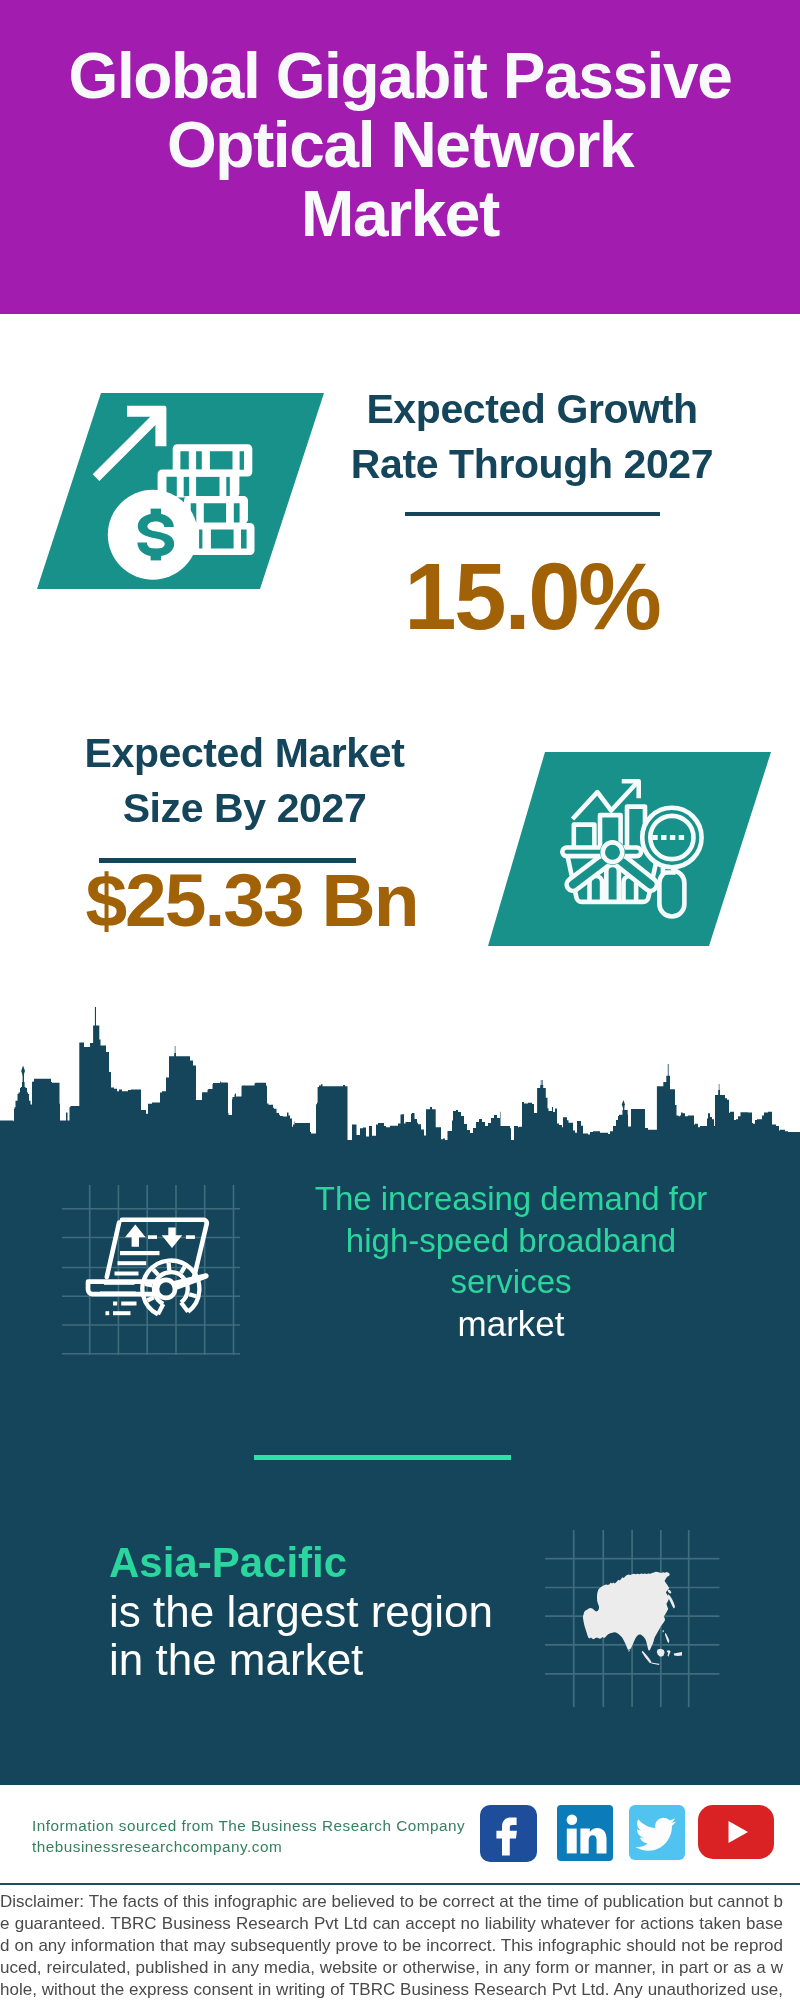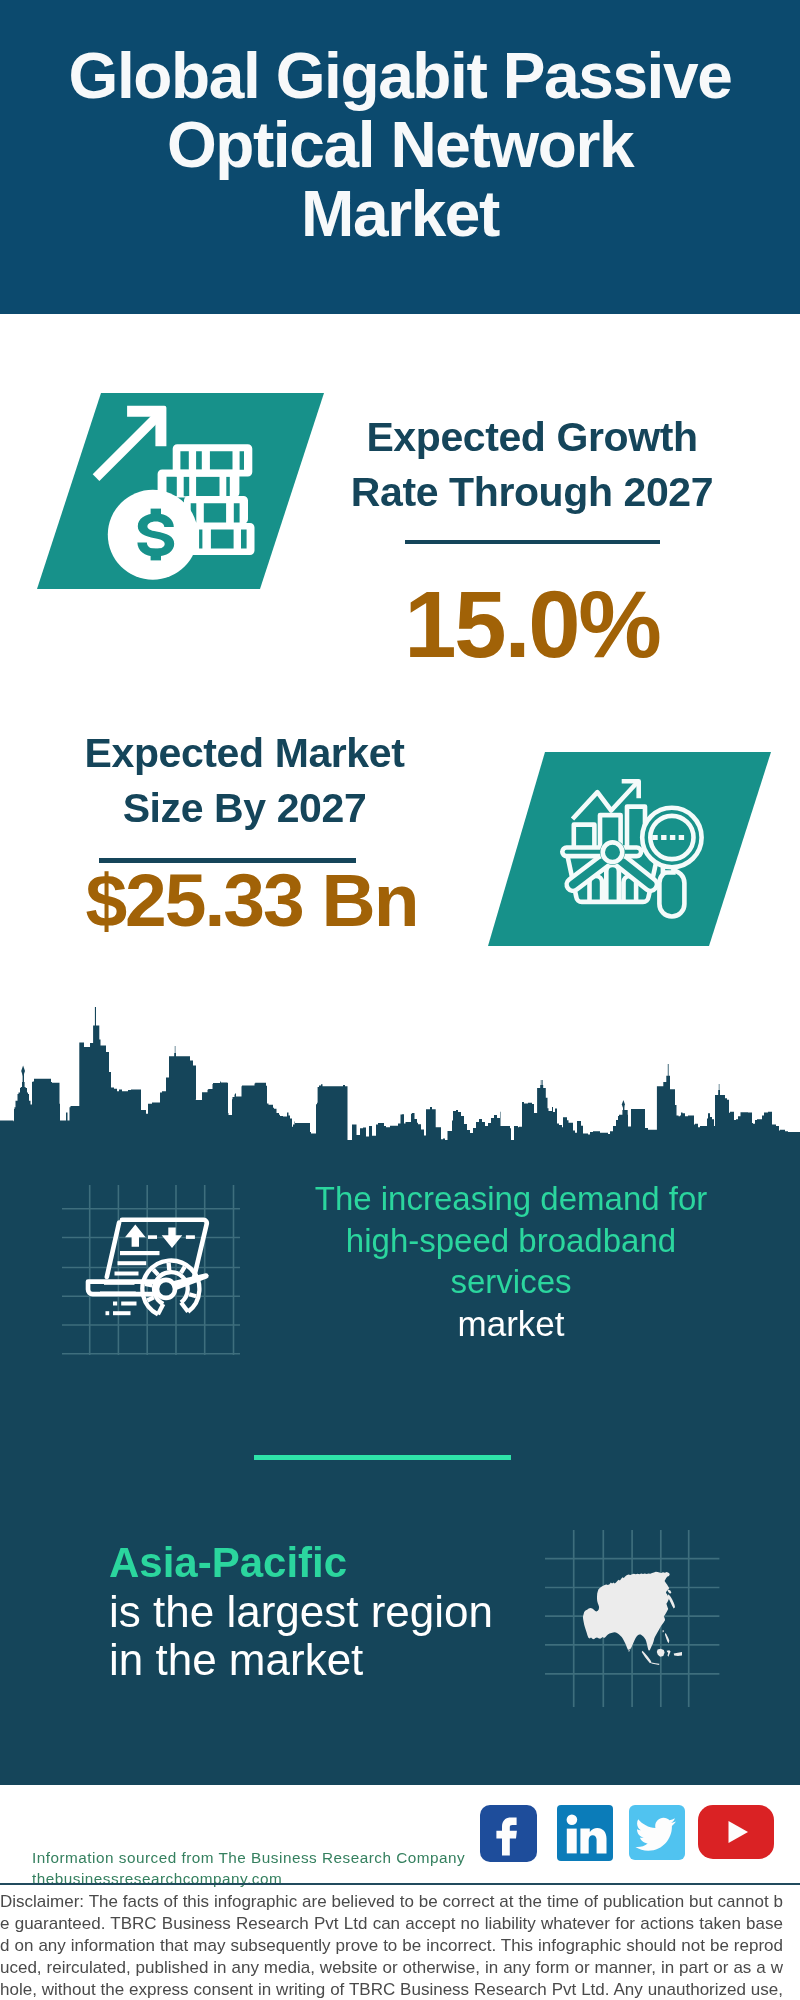--- a/index.html
+++ b/index.html
@@ -8,32 +8,32 @@
   body {
     width:800px; height:2000px;
     font-family:"Liberation Sans", sans-serif;
     background:#ffffff;
     position:relative;
     overflow:hidden;
   }
   .page { position:relative; width:800px; height:2000px; background:#fff; overflow:hidden; }
 
   
-  .header { position:absolute; left:0; top:0; width:800px; height:314px; background:#0c4a6e; }
+  .header { position:absolute; left:0; top:0; width:800px; height:314px; background:#a21caf; }
   .header-title {
     position:absolute; left:0; top:42px; width:800px;
     text-align:center; color:#f7f9fa;
     font-size:64px; font-weight:bold; line-height:69px; letter-spacing:-1.4px;
   }
 
   
   .para1 { position:absolute; left:37px; top:393px; width:287px; height:196px; }
   .para1 svg, .para2 svg { display:block; }
 
-  .s1 { position:absolute; left:317px; top:382px; width:430px; text-align:center;margin-top:28px; }
+  .s1 { position:absolute; left:317px; top:382px; width:430px; text-align:center; }
   .stat-title { color:#15455A; font-size:41px; font-weight:bold; line-height:55.4px; letter-spacing:-0.4px; }
   .rule { height:4px; background:#15455A; margin:0 auto; }
   .stat-value { color:#a16207; font-weight:bold; }
 
   
   .s2 { position:absolute; left:17px; top:726px; width:455px; text-align:center; }
   .para2 { position:absolute; left:488px; top:752px; width:283px; height:194px; }
 
   
   .dark-body { position:absolute; left:0; top:1140px; width:800px; height:645px; background:#15455A; }
@@ -48,21 +48,21 @@
   .mid-rule { position:absolute; left:254px; top:1455px; width:257px; height:4.5px; background:#2EE3A9; }
 
   
   .region-text { position:absolute; left:109px; top:1538px; width:380px; }
   .hl2 { color:#2BD69E; font-size:42px; font-weight:bold; line-height:50px; white-space:nowrap; }
   .sub2 { color:#ffffff; font-size:44px; font-weight:normal; line-height:48px; white-space:nowrap; }
   .map-box { position:absolute; left:545px; top:1530px; width:185px; height:185px; }
 
   
   .footer { position:absolute; left:0; top:1785px; width:800px; height:215px; background:#ffffff; }
-  .src-text { position:absolute; left:32px; top:1815px; color:#35805F; font-size:15.3px; line-height:21px; letter-spacing:0.5px; white-space:nowrap;margin-top:32px; }
+  .src-text { position:absolute; left:32px; top:1815px; color:#35805F; font-size:15.3px; line-height:21px; letter-spacing:0.5px; white-space:nowrap; }
   .social { position:absolute; left:480px; top:1805px; display:flex; align-items:flex-start; gap:0; }
   .social a { display:block; }
   .social a:nth-child(1){margin-right:20px;} .social a:nth-child(2){margin-right:16px;} .social a:nth-child(3){margin-right:13px;}
   .disclaimer {
     position:absolute; left:0; top:1891px; width:783px;
     color:#4a4a4a; font-size:17px; line-height:22px; text-align:justify; word-break:break-all;
   }
 
   .hairline { position:absolute; left:0; top:1883px; width:800px; height:1.5px; background:#214B5E; }
 </style>

